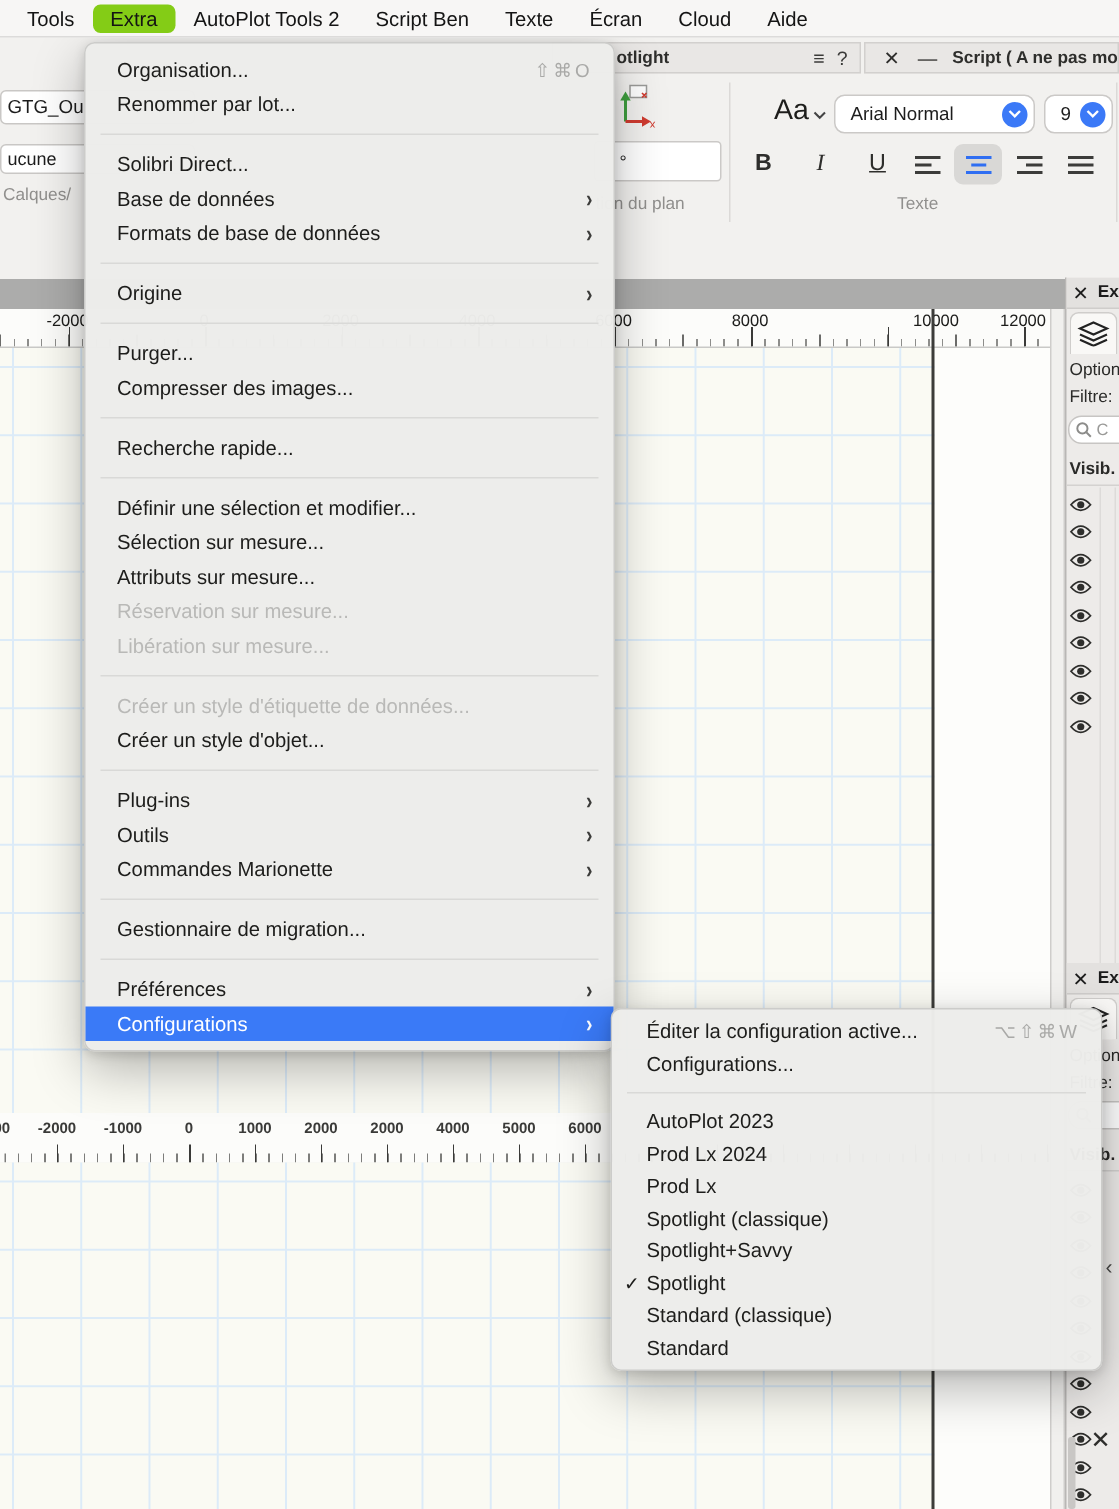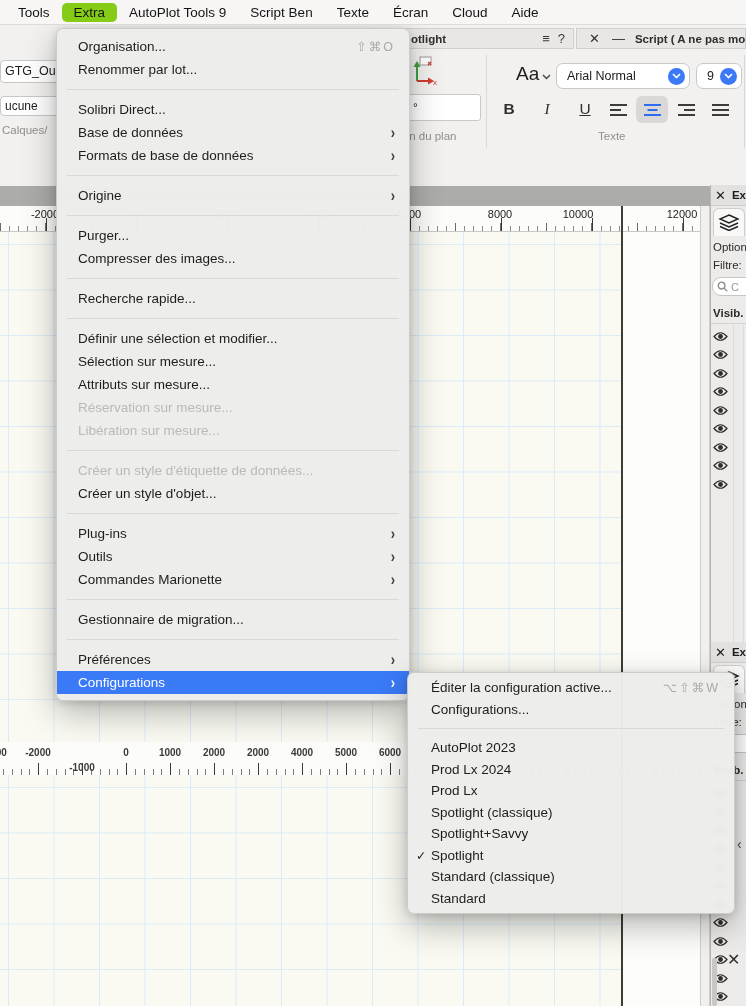--- a/index.html
+++ b/index.html
@@ -122,21 +122,21 @@
   .menu-sep { height:1px; background:#d9d9d7; margin:8px 10px; }
 </style>
 </head>
 <body>
 
 <div class="screen">
 
   <div class="menubar">
       <span class="mb-item">Tools</span>
       <span class="mb-item active">Extra</span>
-      <span class="mb-item">AutoPlot Tools 9</span>
+      <span class="mb-item">AutoPlot Tools 2</span>
       <span class="mb-item">Script Ben</span>
       <span class="mb-item">Texte</span>
       <span class="mb-item">Écran</span>
       <span class="mb-item">Cloud</span>
       <span class="mb-item">Aide</span>
     </div>
 
   <div class="topbar">
     <div class="pal pal-a">
       <span class="ttl">otlight</span>
@@ -239,32 +239,32 @@
   </div>
 
   <div class="graybar"></div>
   <div class="ruler ruler1">
       <span class="rlab" style="left: 45px;">-2000</span>
       <span class="rlab" style="left: 136px;">0</span>
       <span class="rlab" style="left: 227px;">2000</span>
       <span class="rlab" style="left: 318px;">4000</span>
       <span class="rlab" style="left: 409px;">6000</span>
       <span class="rlab" style="left: 500px;">8000</span>
-      <span class="rlab" style="left: 578px;">10000</span>
+      <span class="rlab" style="left: 624px;">10000</span>
       <span class="rlab" style="left: 682px;">12000</span>
     </div>
   <div class="grid grid1"></div>
   <div class="whitezone wz1"></div>
   <div class="darkline dl1"></div>
   <div class="scrolltrack st1"></div>
 
   <div class="ruler ruler2">
       <span class="rlab" style="left: -6px;">-3000</span>
       <span class="rlab" style="left: 38px;">-2000</span>
-      <span class="rlab" style="left: 82px; margin-top: 15px;">-1000</span>
+      <span class="rlab" style="left: 82px;">-1000</span>
       <span class="rlab" style="left: 126px;">0</span>
       <span class="rlab" style="left: 170px;">1000</span>
       <span class="rlab" style="left: 214px;">2000</span>
       <span class="rlab" style="left: 258px;">2000</span>
       <span class="rlab" style="left: 302px;">4000</span>
       <span class="rlab" style="left: 346px;">5000</span>
       <span class="rlab" style="left: 390px;">6000</span>
     </div>
   <div class="grid grid2"></div>
   <div class="whitezone wz2"></div>

